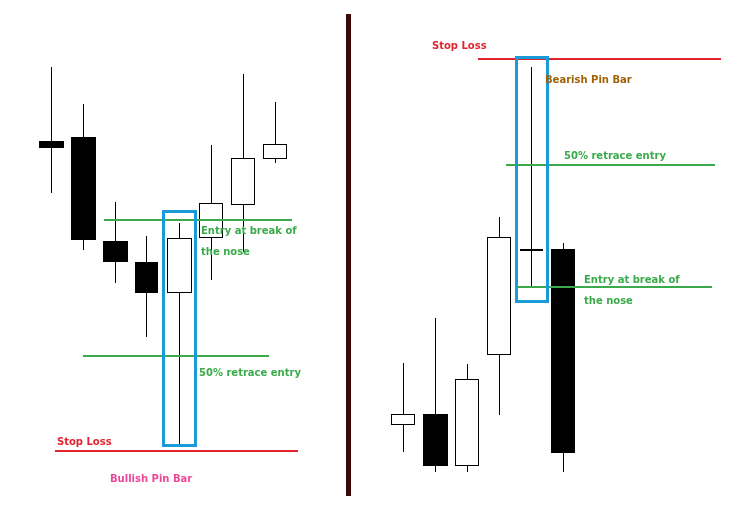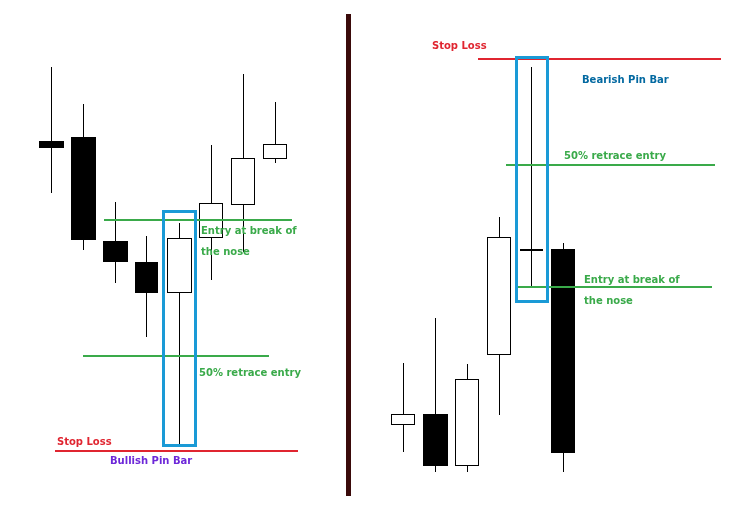--- a/index.html
+++ b/index.html
@@ -42,21 +42,21 @@
   <div class="hline" style="left:55px;top:450px;width:243px;background:#e02530;"></div>
 
   <div class="box" style="left:162px;top:210px;width:35px;height:237px;"></div>
 
   <div class="lbl" style="left:201px;top:220px;color:#3aaa4a;">
     <div>Entry at break of</div>
     <div>the nose</div>
   </div>
   <div class="lbl" style="left:199px;top:362px;color:#3aaa4a;">50% retrace entry</div>
   <div class="lbl" style="left:57px;top:431px;color:#e02530;">Stop Loss</div>
-  <div class="lbl" style="left:110px;top:450px;color:#6d28d9;">Bullish Pin Bar</div>
+  <div class="lbl" style="left:110px;top:468px;color:#ec4899;">Bullish Pin Bar</div>
 
   <div class="divider" style="left:346px;top:14px;width:5px;height:482px;"></div>
 
   <div id="right-candles">
       <div class="wick" style="left: 403px; top: 363px; height: 89px;"></div>
       <div class="body white" style="left: 391px; top: 414px; width: 24px; height: 11px;"></div>
       <div class="wick" style="left: 435px; top: 318px; height: 154px;"></div>
       <div class="body black" style="left: 423px; top: 414px; width: 25px; height: 52px;"></div>
       <div class="wick" style="left: 467px; top: 364px; height: 108px;"></div>
       <div class="body white" style="left: 455px; top: 379px; width: 24px; height: 87px;"></div>
@@ -68,19 +68,19 @@
       <div class="body black" style="left: 551px; top: 249px; width: 24px; height: 204px;"></div>
     </div>
 
   <div class="hline" style="left:478px;top:58px;width:243px;background:#e02530;"></div>
   <div class="hline" style="left:506px;top:164px;width:209px;background:#3aaa4a;"></div>
   <div class="hline" style="left:516px;top:286px;width:196px;background:#3aaa4a;"></div>
 
   <div class="box" style="left:515px;top:56px;width:34px;height:247px;"></div>
 
   <div class="lbl" style="left:432px;top:35px;color:#e02530;">Stop Loss</div>
-  <div class="lbl" style="left:582px;top:69px;color:#0369a1;">Bearish Pin Bar</div>
+  <div class="lbl" style="left:545px;top:69px;color:#a16207;">Bearish Pin Bar</div>
   <div class="lbl" style="left:564px;top:145px;color:#3aaa4a;">50% retrace entry</div>
   <div class="lbl" style="left:584px;top:269px;color:#3aaa4a;">
     <div>Entry at break of</div>
     <div>the nose</div>
   </div>
 </div>
 
 </body></html>

